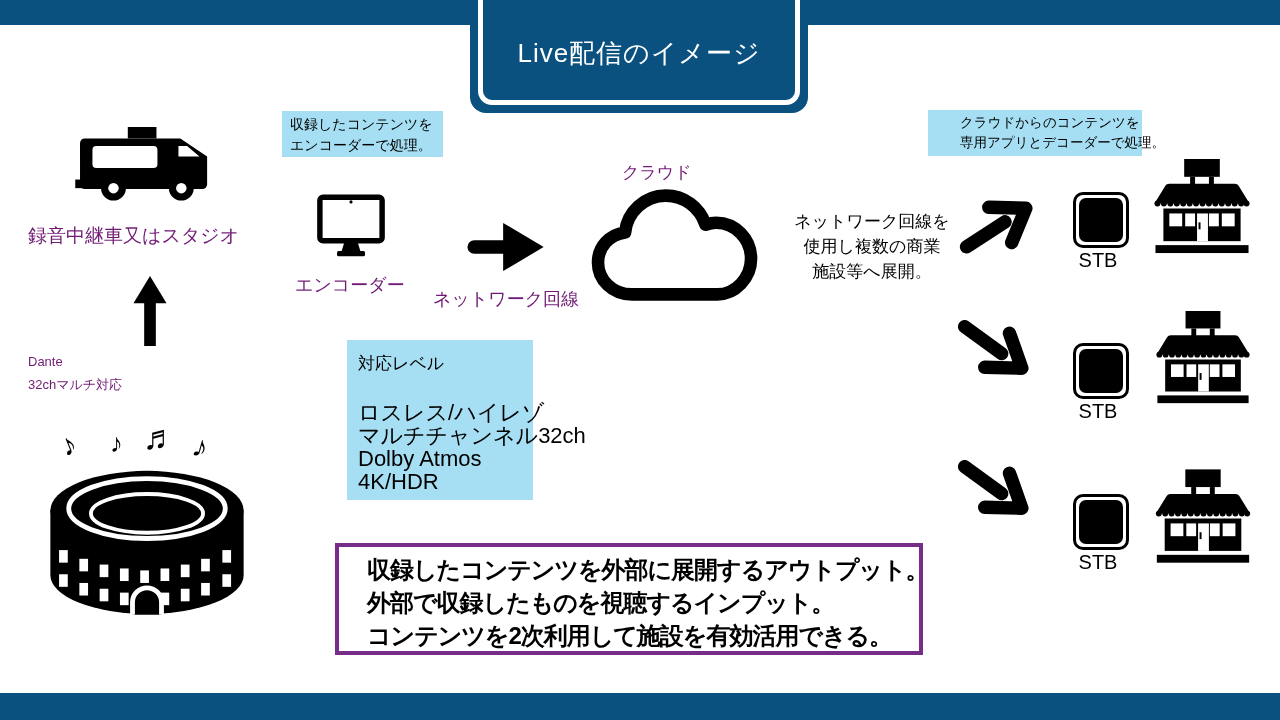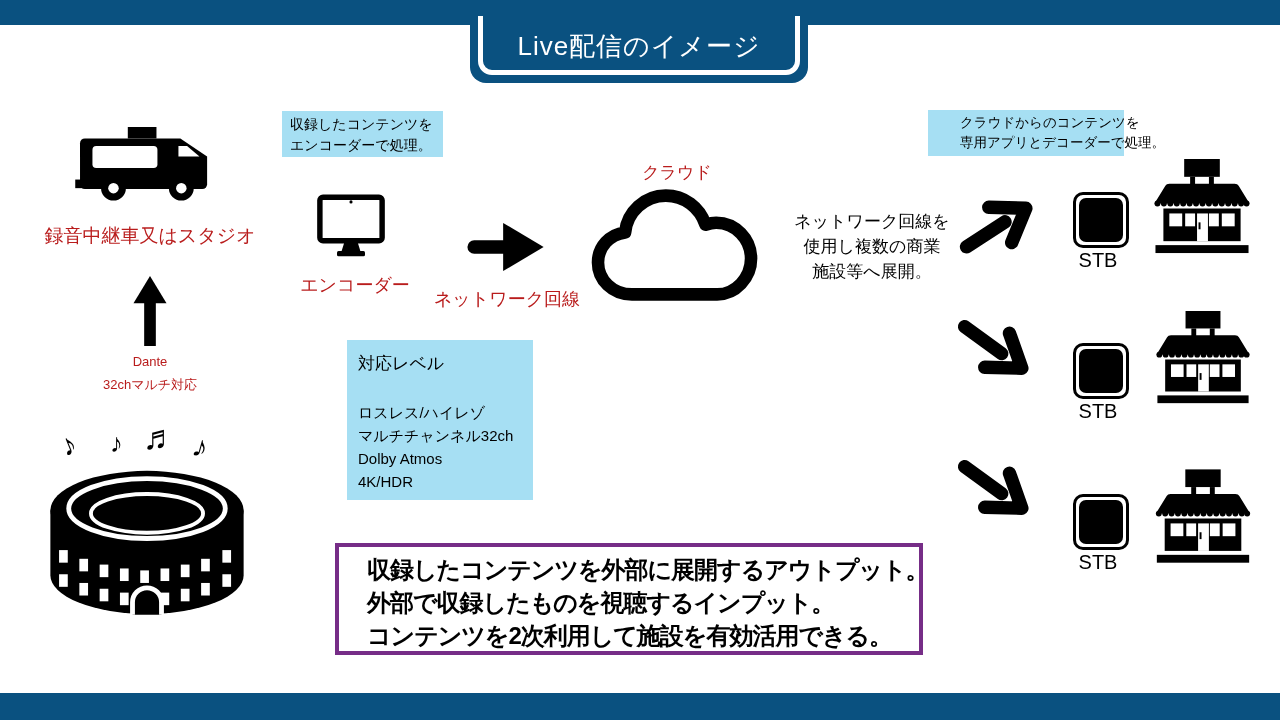--- a/index.html
+++ b/index.html
@@ -10,48 +10,48 @@
   html,body{margin:0;padding:0;}
   body{font-family:"Liberation Sans",sans-serif;background:#fff;}
   #canvas{position:relative;width:1280px;height:720px;background:#fff;overflow:hidden;}
   .abs{position:absolute;}
 
   
   .topbar{left:0;top:0;width:1280px;height:25px;background:var(--bar);}
   .bottombar{left:0;top:693px;width:1280px;height:27px;background:var(--bar);}
 
   
-  .titlebox{left:470px;top:16px;width:338px;height:67px;background:var(--bar);
+  .titlebox{left:470px;top:0;width:338px;height:113px;background:var(--bar);
     border-radius:0 0 16px 16px;overflow:hidden;text-align:center;}
   .titlebox .innerborder{position:absolute;left:8px;right:8px;top:-20px;bottom:8px;
     border:5px solid #fff;border-radius:14px;}
   .titlebox .titletext{position:absolute;left:0;right:0;top:0;bottom:6px;
     display:flex;align-items:center;justify-content:center;
     color:#fff;font-size:26px;letter-spacing:1px;}
 
   
-  .lbl{color:#b91c1c;text-align:center;}
+  .lbl{color:#701a75;}
   .src-label{left:28px;top:223px;width:244px;font-size:19px;}
   .dante{left:28px;top:350px;width:244px;font-size:13px;line-height:23px;}
   .enc-label{left:295px;top:273px;width:120px;font-size:18px;}
   .net-label{left:433px;top:287px;width:148px;font-size:18px;}
   .cloud-label{left:622px;top:161px;width:110px;font-size:17px;}
   .deploy{left:782px;top:209px;width:180px;font-size:17px;line-height:25px;text-align:center;}
 
   
   .note{background:var(--note-bg);color:#000;font-size:14px;line-height:1.5;
     padding:3px 8px;box-sizing:border-box;}
   .note1{left:282px;top:111px;width:161px;height:46px;}
-  .note2{left:928px;top:110px;width:196px;height:46px;font-size:13.5px;white-space:nowrap;padding-left:32px;}
+  .note2{left:928px;top:110px;width:214px;height:46px;font-size:13.5px;white-space:nowrap;padding-left:32px;}
 
   
   .spec{left:347px;top:340px;width:186px;height:160px;background:var(--note-bg);
     box-sizing:border-box;padding:12px 11px;color:#000;}
   .spec .spec-title{font-size:17px;margin-bottom:26px;}
-  .spec .spec-item{font-size:15px;line-height:23px;white-space:nowrap;}
+  .spec .spec-item{font-size:22px;line-height:23px;white-space:nowrap;}
 
   
   .summary{left:335px;top:543px;width:588px;height:112px;border:4px solid var(--summary-border);
     box-sizing:border-box;padding:6px 28px;background:#fff;}
   .summary .sline{font-size:24px;font-weight:700;line-height:33px;color:#000;
     white-space:nowrap;letter-spacing:-1px;}
 
   
   .stb{width:44px;height:44px;border:3px solid #000;border-radius:10px;padding:3px;box-sizing:content-box;}
   .stb .inner{width:100%;height:100%;background:#000;border-radius:7px;}

